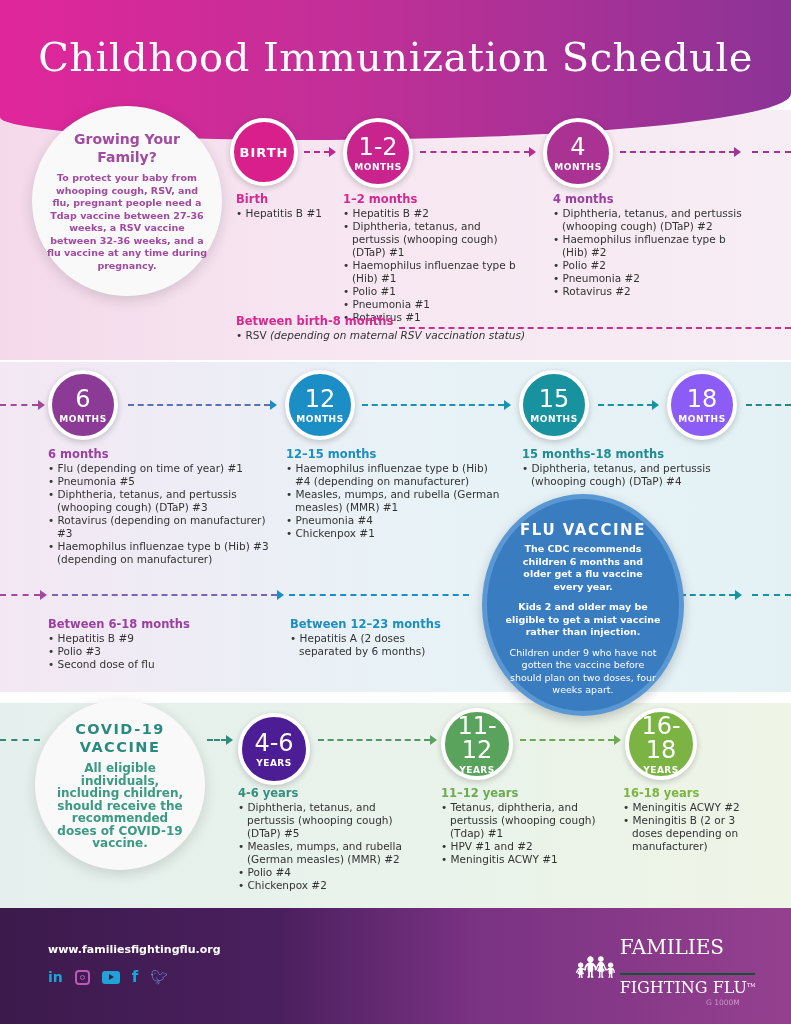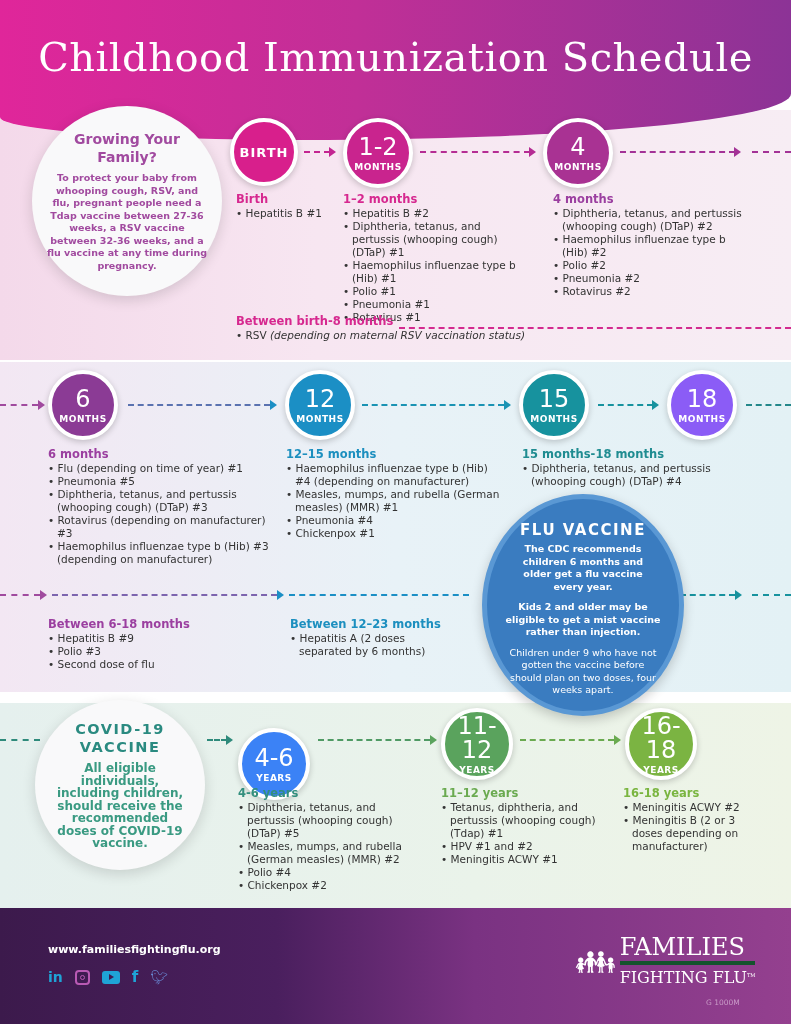--- a/index.html
+++ b/index.html
@@ -178,21 +178,21 @@
   <div style="font-weight:bold;font-size:9.5px;line-height:12.5px;margin:0 14px 8px">The CDC recommends children 6 months and older get a flu vaccine every year.</div>
   <div style="font-weight:bold;font-size:9.5px;line-height:12.5px;margin:0 2px 8px">Kids 2 and older may be eligible to get a mist vaccine rather than injection.</div>
   <div style="font-weight:normal;font-size:9.5px;line-height:12.5px;margin:0 10px">Children under 9 who have not gotten the vaccine before should plan on two doses, four weeks apart.</div>
 </div>
 
 <div class="abs bubble" style="left:35px;top:700px;width:170px;height:170px;padding:0 12px">
   <div style="color:#2a8a80;font-weight:bold;font-size:14.5px;letter-spacing:1.5px;line-height:18px;margin-bottom:6px;width:110px">COVID-19 VACCINE</div>
   <div style="color:#3a9a82;font-weight:bold;font-size:12px;line-height:12.5px;width:130px">All eligible individuals, including children, should receive the recommended doses of COVID-19 vaccine.</div>
 </div>
 
-<div class="abs circ" style="left:238px;top:728px;width:72px;height:72px;background:#3b82f6">
+<div class="abs circ" style="left:238px;top:713px;width:72px;height:72px;background:#4c1d95">
     <span class="num">4-6</span>
     <span class="unit">YEARS</span>
   </div>
 <div class="abs circ" style="left:441px;top:708px;width:72px;height:72px;background:#5aa35d">
     <span class="num">11-12</span>
     <span class="unit">YEARS</span>
   </div>
 <div class="abs circ" style="left:625px;top:708px;width:72px;height:72px;background:#7bb442">
     <span class="num">16-18</span>
     <span class="unit">YEARS</span>
@@ -240,17 +240,17 @@
     </span>
   <span style="display:inline-block;width:18px;height:13px;background:#1fa3d6;border-radius:3px;position:relative">
       <span style="position:absolute;left:7px;top:3.5px;border-top:3px solid transparent;border-bottom:3px solid transparent;border-left:5px solid #3f1b52"></span>
     </span>
   <span style="color:#1fa3d6;font-weight:bold;font-size:15px">f</span>
   <span style="color:#6a8ad6;font-size:14px">🐦︎</span>
 </div>
 <div class="abs" style="left:575px;top:935px;display:flex;align-items:center;color:#fff">
   <span style="font-size:32px;line-height:32px;margin-right:4px">👪︎</span>
   <div style="font-family:'DejaVu Serif','Liberation Serif',serif">
-    <div style="font-size:24px;line-height:24px;border-bottom:4px solid #14532d;padding-bottom:2px">FAMILIES</div>
+    <div style="font-size:20px;line-height:24px;border-bottom:2px solid #14532d;padding-bottom:14px">FAMILIES</div>
     <div style="font-size:16px;line-height:20px"><span>FIGHTING FLU</span><sup style="font-size:5px">TM</sup></div>
   </div>
 </div>
 <div class="abs" style="left:706px;top:998px;color:#c99ac7;font-size:7.5px">G 1000M</div>
 
 </body></html>

